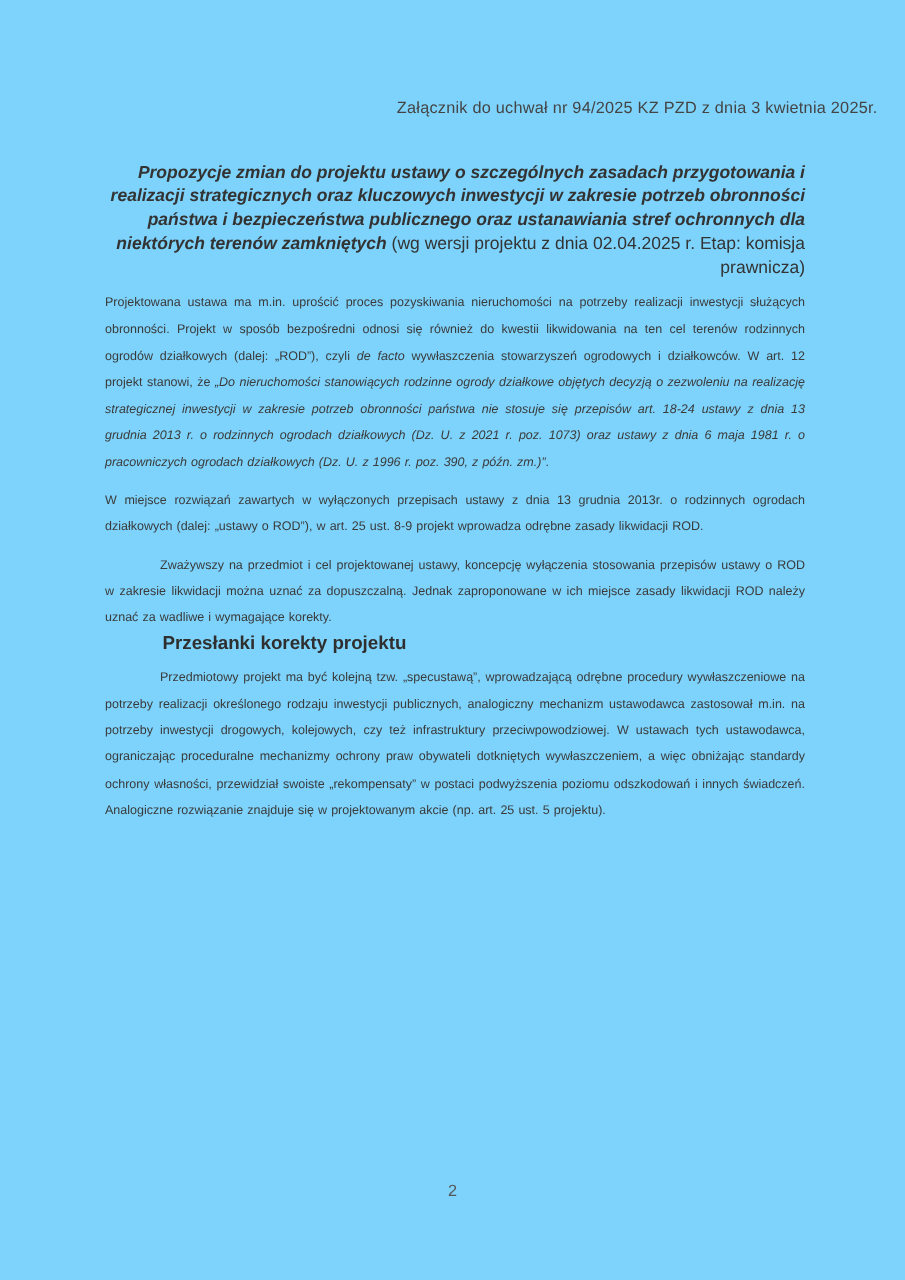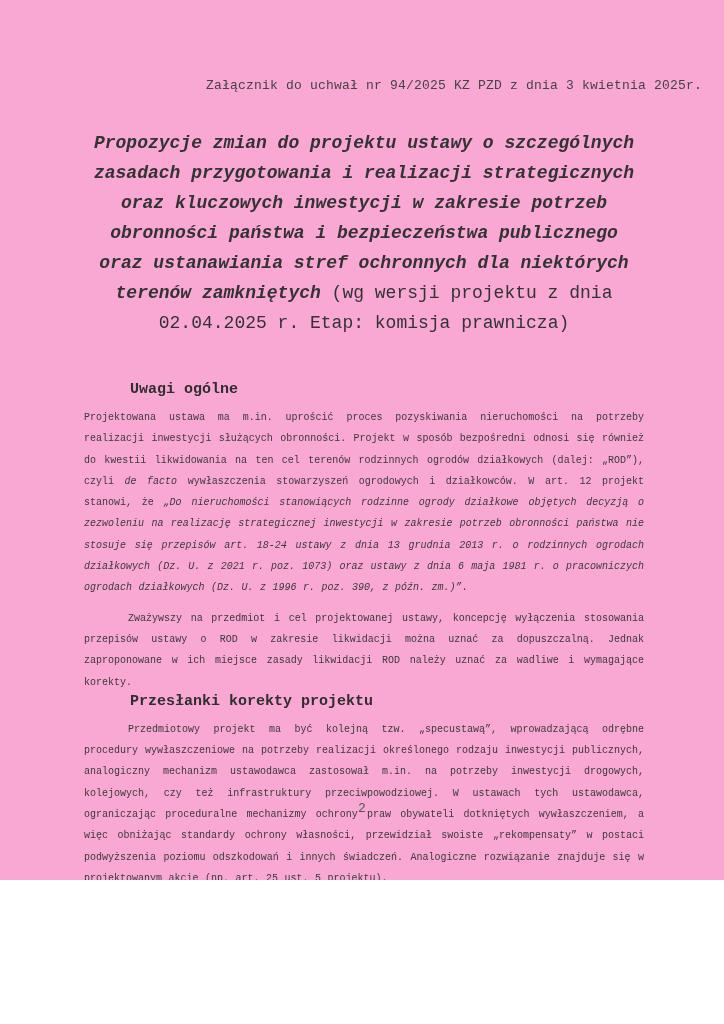--- a/index.html
+++ b/index.html
@@ -3,45 +3,45 @@
 <meta charset="utf-8">
 <style>
   html, body {
     margin: 0;
     padding: 0;
     background: #ffffff;
   }
   .page {
     position: relative;
     width: 724px;
-    height: 880px;
+    height: 1024px;
     margin: 0 auto;
-    background: #f9a8d4;
-    font-family: Liberation Mono, monospace;
+    background: #7dd3fc;
+    font-family: Liberation Sans, sans-serif;
     color: #3a3a3a;
     overflow: hidden;
   }
   .header-note {
     position: absolute;
     top: 78px;
     right: 22px;
     font-size: 13px;
     letter-spacing: 0.2px;
     color: #444;
   }
   .content {
     position: absolute;
     top: 128px;
     left: 84px;
     width: 560px;
   }
   .doc-title {
-    text-align: center;
-    font-size: 18px;
-    line-height: 30px;
+    text-align: right;
+    font-size: 14px;
+    line-height: 19px;
     margin: 0 0 0 0;
     color: #333;
   }
   .doc-title .title-em {
     font-weight: bold;
     font-style: italic;
   }
   .doc-title .title-suffix {
     font-weight: normal;
     font-style: normal;
@@ -83,24 +83,24 @@
 <div class="page">
 
   <div class="header-note">Załącznik do uchwał nr  94/2025 KZ PZD z dnia 3 kwietnia 2025r.</div>
 
   <div class="content">
 
     <p class="doc-title">
       <span class="title-em">Propozycje zmian do projektu ustawy o szczególnych zasadach przygotowania i realizacji strategicznych oraz kluczowych inwestycji w zakresie potrzeb obronności państwa i bezpieczeństwa publicznego oraz ustanawiania stref ochronnych dla niektórych terenów zamkniętych</span><span class="title-suffix"> (wg wersji projektu z dnia 02.04.2025 r. Etap: komisja prawnicza)</span>
     </p>
 
-    <h2 class="section-heading heading-general">Uwagi ogólne</h2>
 
     <p class="body-p p-first"><span>Projektowana ustawa ma m.in. uprościć proces pozyskiwania nieruchomości na potrzeby realizacji inwestycji służących obronności. Projekt w sposób bezpośredni odnosi się również do kwestii likwidowania na ten cel terenów rodzinnych ogrodów działkowych (dalej: „ROD”), czyli </span><em>de facto</em><span> wywłaszczenia stowarzyszeń ogrodowych i działkowców. W art. 12 projekt stanowi, że </span><em>„Do nieruchomości stanowiących rodzinne ogrody działkowe objętych decyzją o zezwoleniu na realizację strategicznej inwestycji w zakresie potrzeb obronności państwa nie stosuje się przepisów art. 18-24 ustawy z dnia 13 grudnia 2013 r. o rodzinnych ogrodach działkowych (Dz. U. z 2021 r. poz. 1073) oraz ustawy z dnia 6 maja 1981 r. o pracowniczych ogrodach działkowych (Dz. U. z 1996 r. poz. 390, z późn. zm.)”</em><span>.</span></p>
 
+    <p class="body-p p-gap">W miejsce rozwiązań zawartych w wyłączonych przepisach ustawy z dnia 13 grudnia 2013r. o rodzinnych ogrodach działkowych (dalej: „ustawy o ROD”), w art. 25 ust. 8-9 projekt wprowadza odrębne zasady likwidacji ROD.</p>
 
     <p class="body-p p-gap indent">Zważywszy na przedmiot i cel projektowanej ustawy, koncepcję wyłączenia stosowania przepisów ustawy o ROD w zakresie likwidacji można uznać za dopuszczalną. Jednak zaproponowane w ich miejsce zasady likwidacji ROD należy uznać za wadliwe i wymagające korekty.</p>
 
     <h2 class="section-heading heading-premises">Przesłanki korekty projektu</h2>
 
     <p class="body-p p-first indent">Przedmiotowy projekt ma być kolejną tzw. „specustawą”, wprowadzającą odrębne procedury wywłaszczeniowe na potrzeby realizacji określonego rodzaju inwestycji publicznych, analogiczny mechanizm ustawodawca zastosował m.in. na potrzeby inwestycji drogowych, kolejowych, czy też infrastruktury przeciwpowodziowej. W ustawach tych ustawodawca, ograniczając proceduralne mechanizmy ochrony praw obywateli dotkniętych wywłaszczeniem, a więc obniżając standardy ochrony własności, przewidział swoiste „rekompensaty” w postaci podwyższenia poziomu odszkodowań i innych świadczeń. Analogiczne rozwiązanie znajduje się w projektowanym akcie (np. art. 25 ust. 5 projektu).</p>
 
   </div>
 
   <div class="page-number">2</div>

